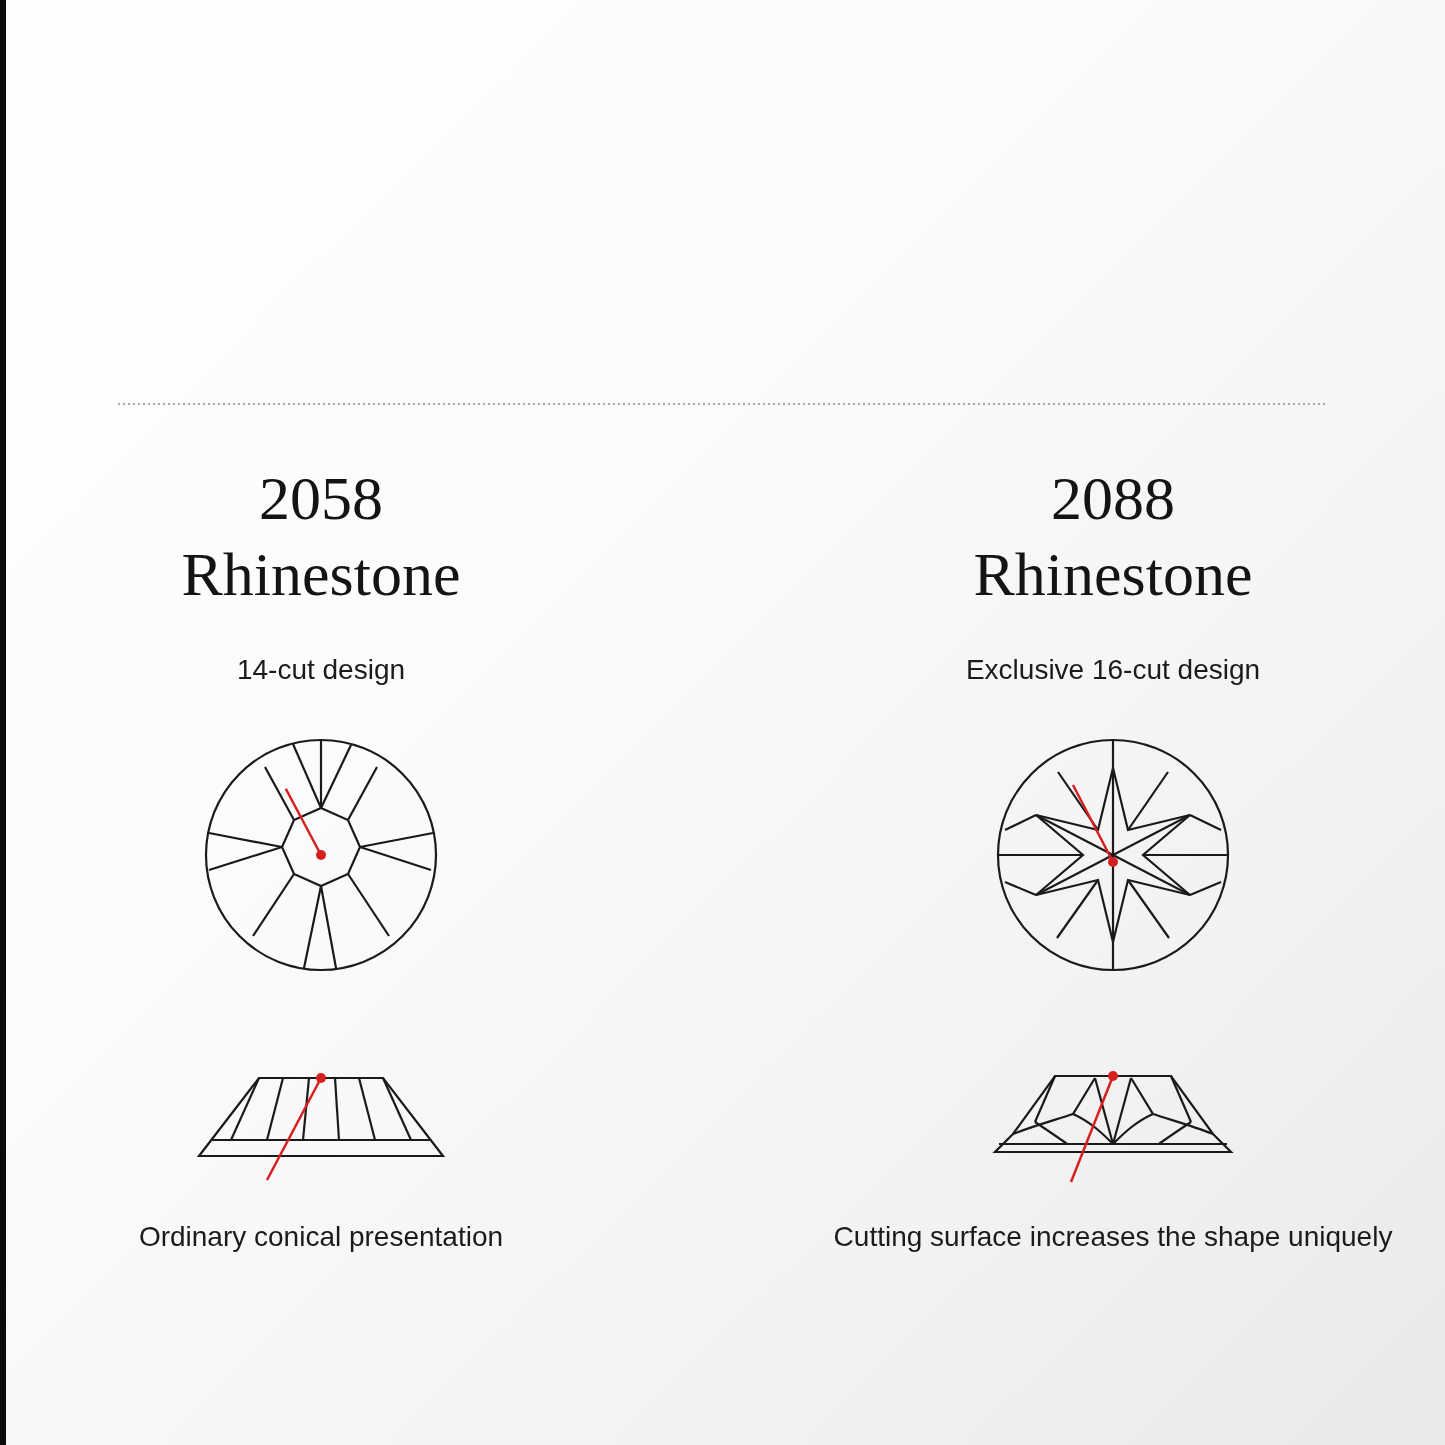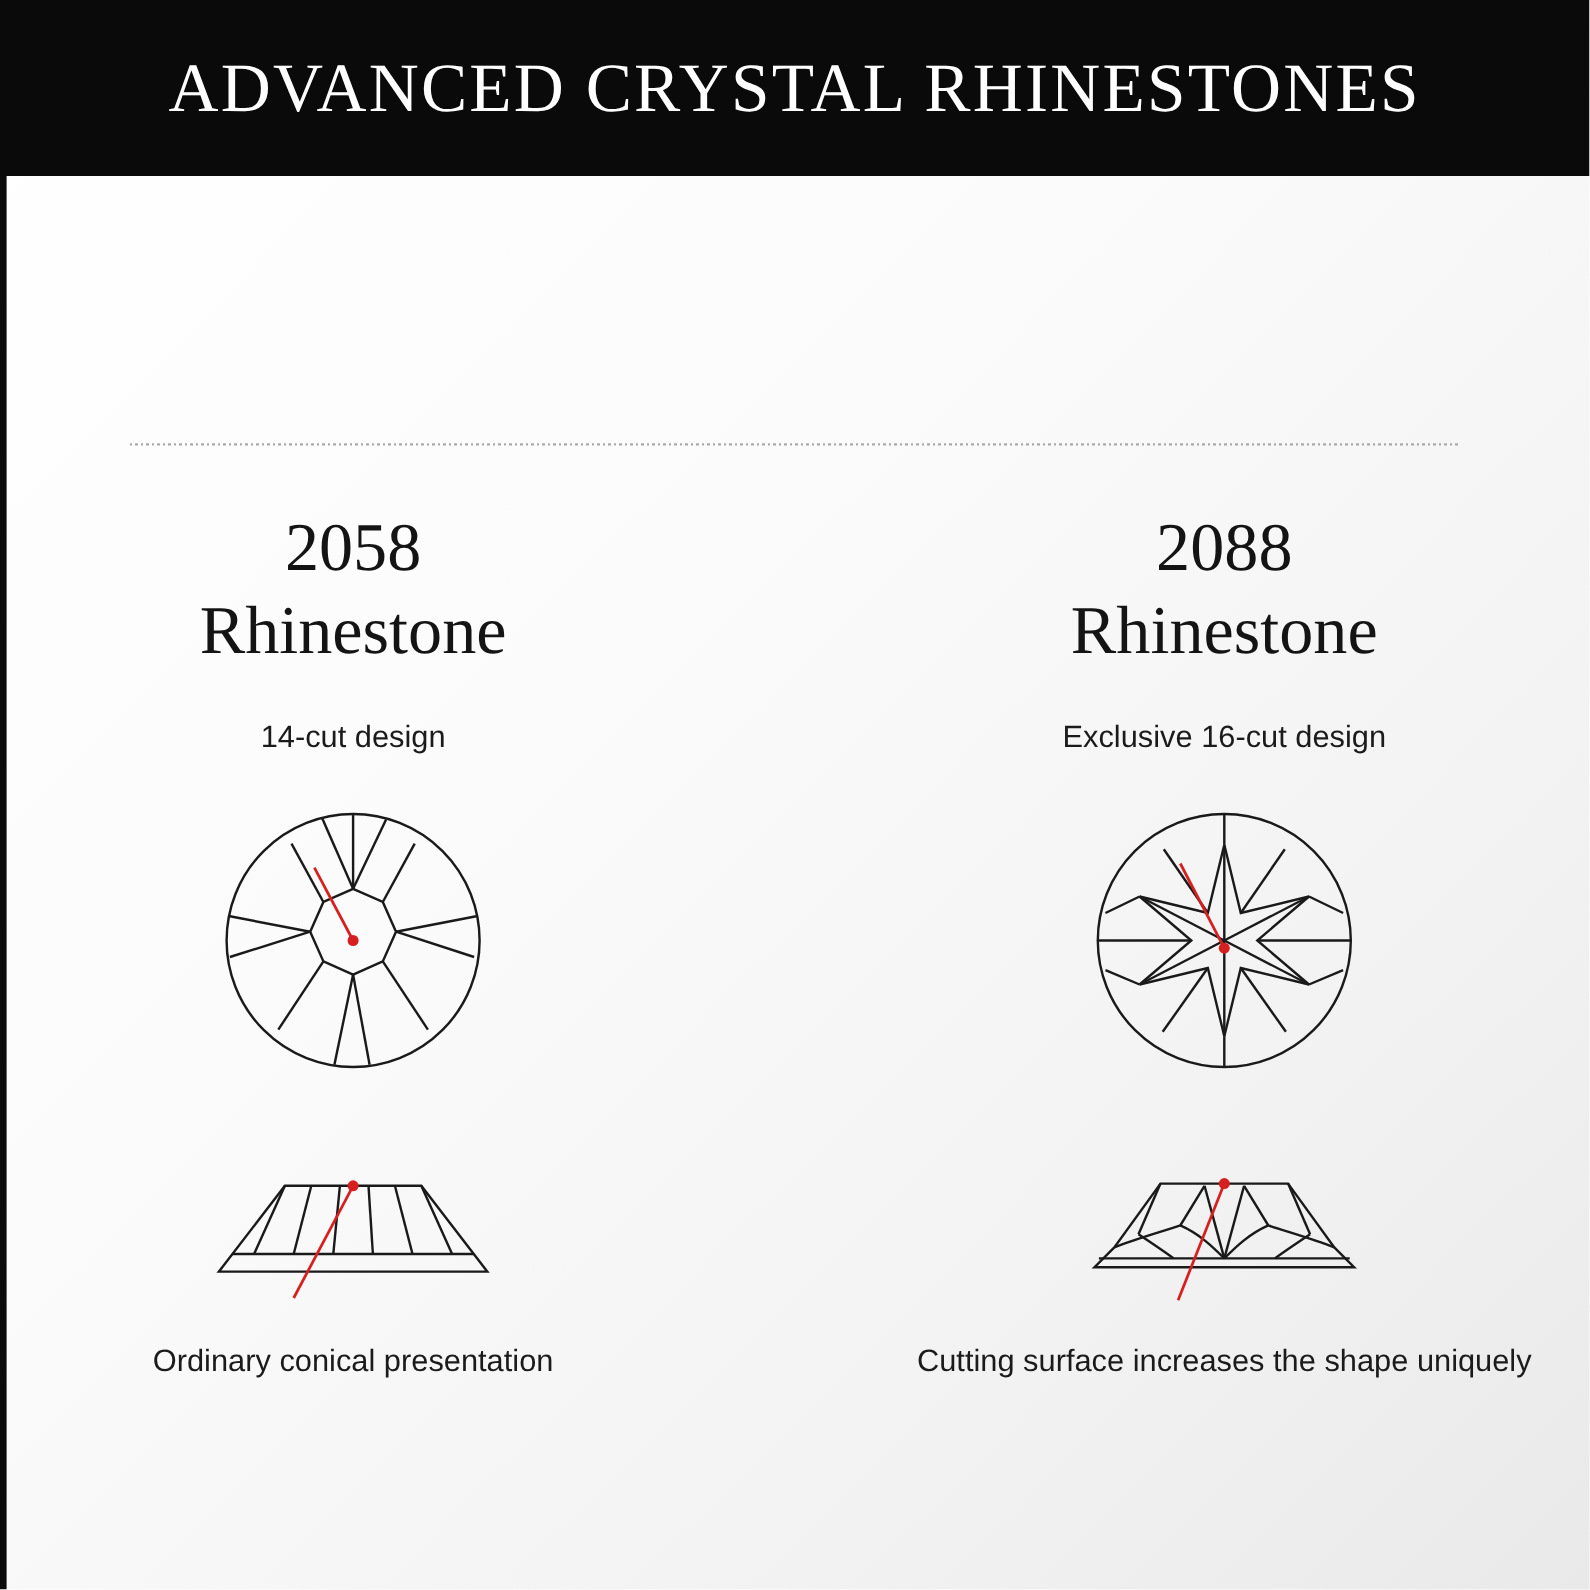--- a/index.html
+++ b/index.html
@@ -135,23 +135,20 @@
   .col-right .caption-top { transform: translateX(30px); }
   .col-right .gem-wrap { transform: translateX(30px); }
   .col-right .side-wrap { transform: translateX(30px); }
   .col-right .caption-bottom { transform: translateX(30px); }
 </style>
 </head>
 <body>
 
 <div class="page">
 
-  <div class="header-band">
-    <div class="header-title">ADVANCED CRYSTAL RHINESTONES</div>
-  </div>
 
 
   <div class="divider"></div>
 
   <div class="columns">
 
     <div class="col col-left">
       <div class="col-title">
         <span class="num">2058</span>
         <span class="word">Rhinestone</span>

